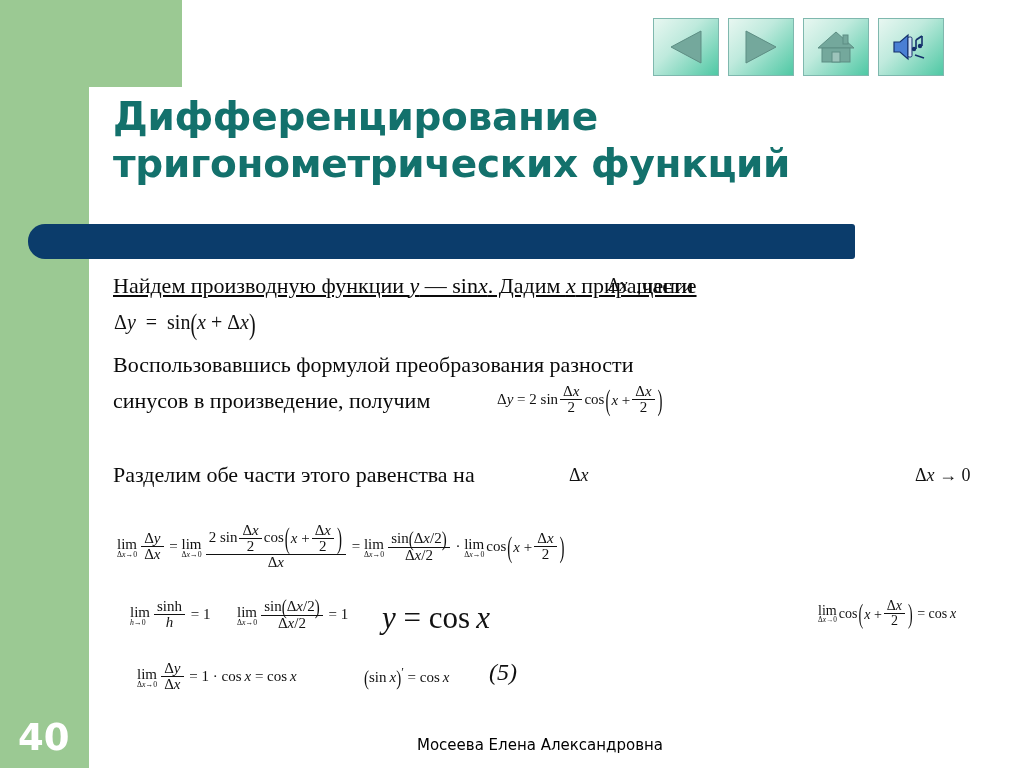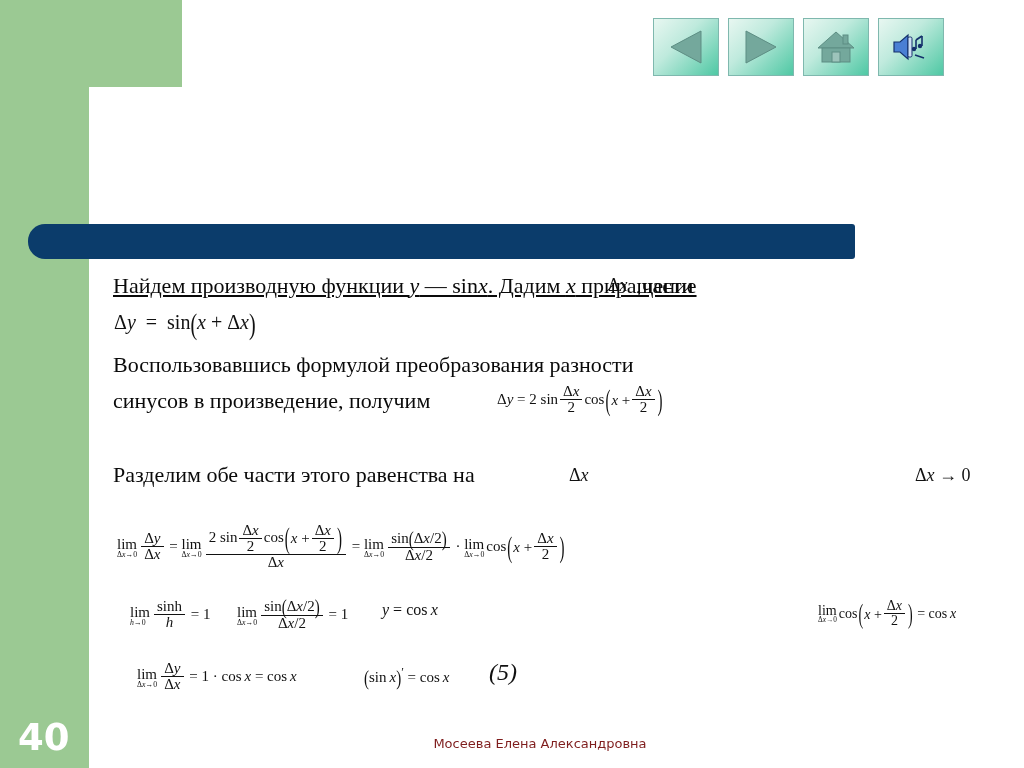--- a/index.html
+++ b/index.html
@@ -155,23 +155,23 @@
     font-size: 37px;
     line-height: 44px;
   }
 
   
   .footer {
     position: absolute;
     left: 260px; top: 736px;
     width: 560px;
     text-align: center;
-    color: #7f1d1d;
+    color: #000000;
     font-family: "DejaVu Sans", sans-serif;
-    font-size: 13px;
+    font-size: 15px;
   }
 </style>
 </head>
 <body>
 
 <div id="slide">
 
   <div class="green-top-block"></div>
   <div class="green-band"></div>
 
@@ -212,20 +212,24 @@
           <circle cx="23" cy="18" r="2.2" fill="#14306b"></circle>
           <path d="M31,5 L31,15" stroke="#14306b" stroke-width="1.6" fill="none"></path>
           <circle cx="29" cy="15" r="2.2" fill="#14306b"></circle>
           <path d="M25,9 L31,5" stroke="#14306b" stroke-width="1.8" fill="none"></path>
           <path d="M24,24 L33,27" stroke="#14306b" stroke-width="1.4" fill="none"></path>
         </svg>
       </span>
     </div>
   </div>
 
+  <div class="title">
+    <div>Дифференцирование</div>
+    <div>тригонометрических функций</div>
+  </div>
 
   <div class="blue-bar"></div>
 
   <div class="ptext" style="left:113px; top:273px;text-decoration:underline;">
     <span>Найдем производную функции </span><i>y</i><span> — sin</span><i>x</i><span>. Дадим </span><i>x</i><span> приращение</span>
   </div>
 
   <div class="math" style="left:608px; top:276px; font-size:18px;">
     <span class="mr">Δ</span><span class="mi">x</span>
   </div>
@@ -258,21 +262,21 @@
   </div>
 
   <div class="math" style="left:130px; top:600px; font-size:15px;">
     <span class="limop"><span class="lm">lim</span><span class="lsub"><span class="mi">h</span><span class="mr">→0</span></span></span><span class="frac"><span class="num mr">sinh</span><span class="den"><span class="mi">h</span></span></span><span class="mr">&nbsp;=&nbsp;1</span>
   </div>
 
   <div class="math" style="left:237px; top:600px; font-size:15px;">
     <span class="limop"><span class="lm">lim</span><span class="lsub"><span class="mr">Δ</span><span class="mi">x</span><span class="mr">→0</span></span></span><span class="frac"><span class="num"><span class="mr">sin</span><span class="medparen">(</span><span class="mr">Δ</span><span class="mi">x</span><span class="mr">/2</span><span class="medparen">)</span></span><span class="den"><span class="mr">Δ</span><span class="mi">x</span><span class="mr">/2</span></span></span><span class="mr">&nbsp;=&nbsp;1</span>
   </div>
 
-  <div class="math" style="left:382px; top:602px; font-size:16px;">
+  <div class="math" style="left:382px; top:602px; font-size:31px;">
     <span class="mi">y</span><span class="mr">&nbsp;=&nbsp;cos</span><span class="mi"> x</span>
   </div>
 
 
   <div class="math" style="left:818px; top:600px; font-size:14px;">
     <span class="limop"><span class="lm">lim</span><span class="lsub"><span class="mr">Δ</span><span class="mi">x</span><span class="mr">→0</span></span></span><span class="mr">cos</span><span class="bigparen">(</span><span class="vmid"><span class="mi">x</span><span class="mr">&nbsp;+</span></span><span class="frac"><span class="num"><span class="mr">Δ</span><span class="mi">x</span></span><span class="den mr">2</span></span><span class="bigparen">)</span><span class="mr">&nbsp;=&nbsp;cos</span><span class="mi"> x</span>
   </div>
 
   <div class="math" style="left:137px; top:662px; font-size:15px;">
     <span class="limop"><span class="lm">lim</span><span class="lsub"><span class="mr">Δ</span><span class="mi">x</span><span class="mr">→0</span></span></span><span class="frac"><span class="num"><span class="mr">Δ</span><span class="mi">y</span></span><span class="den"><span class="mr">Δ</span><span class="mi">x</span></span></span><span class="mr">&nbsp;=&nbsp;1&nbsp;·&nbsp;cos</span><span class="mi"> x</span><span class="mr">&nbsp;=&nbsp;cos</span><span class="mi"> x</span>

